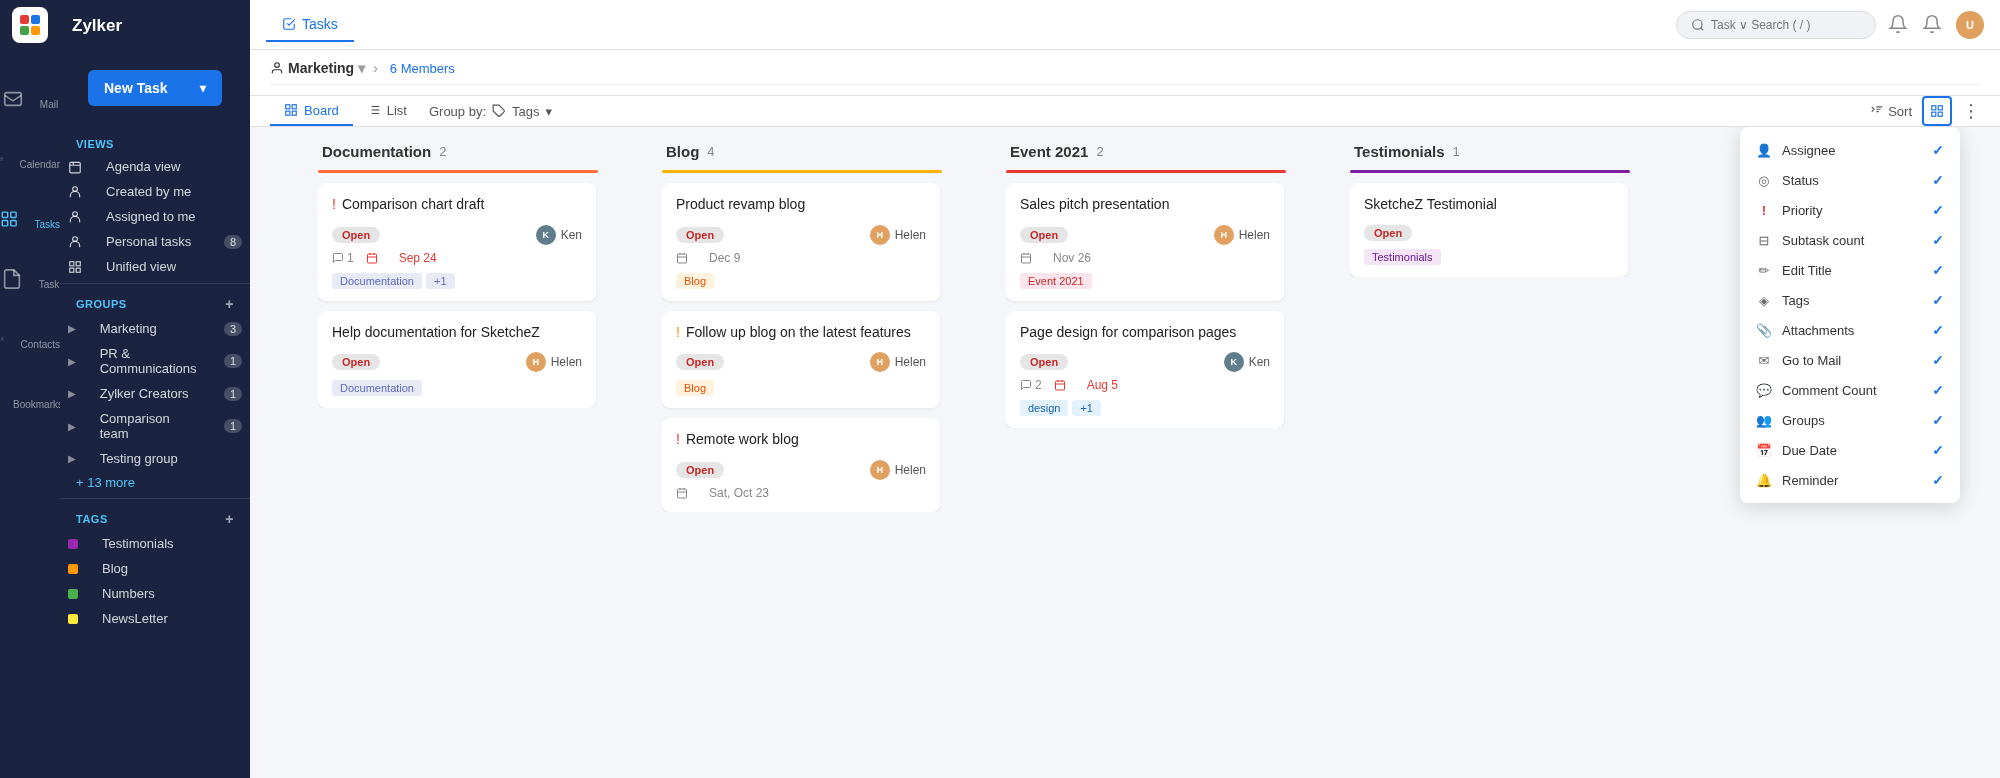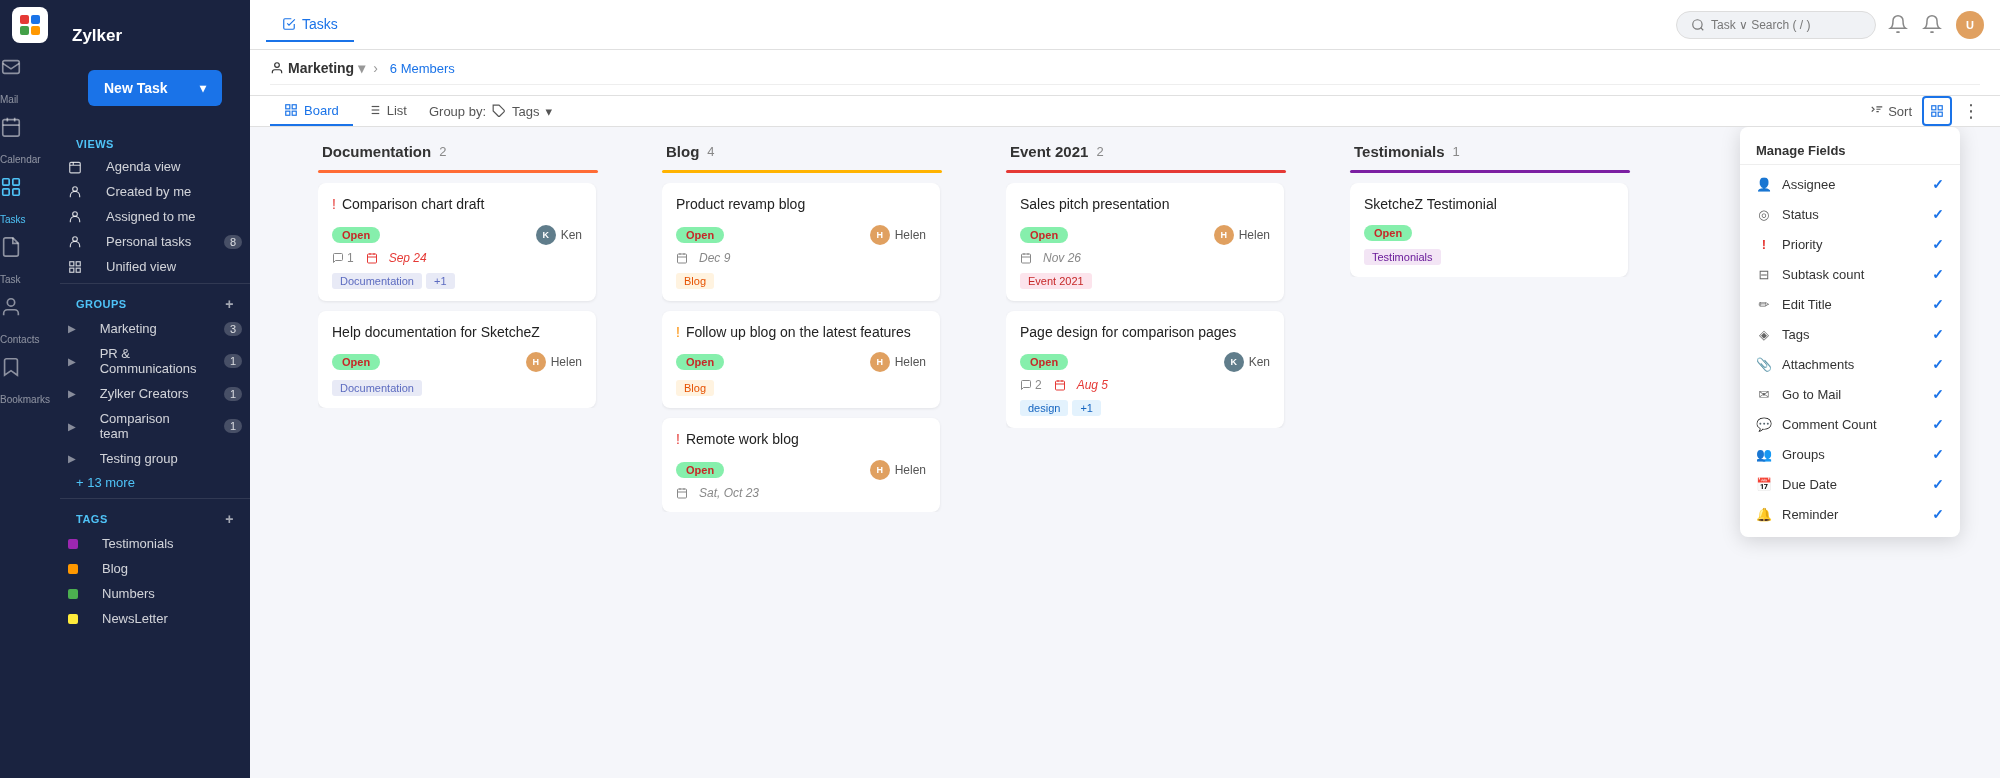--- a/index.html
+++ b/index.html
@@ -42,45 +42,45 @@
     .column-count { font-size: 13px; color: #888; }
     .column-bar { height: 3px; border-radius: 2px; margin-bottom: 10px; }
     .column-cards { display: flex; flex-direction: column; gap: 10px; overflow-y: auto; max-height: calc(778px - 200px); padding-right: 2px; }
 
     
     .card { background: white; border-radius: 8px; padding: 12px 14px; box-shadow: 0 1px 3px rgba(0,0,0,0.08); cursor: pointer; }
     .card-title { font-size: 14px; color: #222; margin-bottom: 10px; font-weight: 500; line-height: 1.4; display: flex; align-items: flex-start; gap: 6px; }
     .priority-icon { color: #e53935; font-size: 14px; flex-shrink: 0; }
     .priority-icon.medium { color: #fb8c00; }
     .card-row { display: flex; align-items: center; justify-content: space-between; margin-bottom: 6px; }
-    .status-badge { padding: 2px 10px; border-radius: 12px; font-size: 11px; font-weight: 600; background: #86efac; color: #c62828; }
+    .status-badge { padding: 2px 10px; border-radius: 12px; font-size: 11px; font-weight: 600; background: #e5e5e5; color: #c62828; }
     .assignee { display: flex; align-items: center; gap: 5px; font-size: 12px; color: #555; }
     .assignee-avatar { width: 20px; height: 20px; border-radius: 50%; display: flex; align-items: center; justify-content: center; font-size: 9px; color: white; font-weight: 600; }
     .card-meta { display: flex; align-items: center; gap: 12px; font-size: 12px; color: #888; }
-    .card-meta .date { display: flex; align-items: center; gap: 11px; font-style: italic; }
+    .card-meta .date { display: flex; align-items: center; gap: 21px; }
     .date-red { color: #e53935; }
     .card-meta .comments { display: flex; align-items: center; gap: 3px; }
     .card-tags { display: flex; flex-wrap: wrap; gap: 4px; margin-top: 8px; }
     .tag-badge { padding: 2px 8px; border-radius: 3px; font-size: 11px; font-weight: 500; }
 
     
     .manage-fields-dropdown { position: absolute; right: 40px; top: 0; width: 220px; background: white; border-radius: 8px; box-shadow: 0 4px 20px rgba(0,0,0,0.15); z-index: 100; padding: 8px 0; }
     .dropdown-header { padding: 8px 16px 6px; font-size: 13px; font-weight: 600; color: #333; border-bottom: 1px solid #eee; margin-bottom: 4px; }
     .field-item { display: flex; align-items: center; gap: 10px; padding: 7px 16px; cursor: pointer; font-size: 13px; color: #333; }
     .field-icon { width: 16px; height: 16px; color: #666; display: flex; align-items: center; justify-content: center; font-size: 13px; flex-shrink: 0; }
     .field-check { margin-left: auto; color: #1a73e8; font-size: 14px; font-weight: 700; }
 
     
     .app-layout { display: flex; width: 100%; height: 778px; }
     .sidebar-left-icons { width: 60px; background: #1a2340; display: flex; flex-direction: column; align-items: center; padding-top: 0; flex-shrink: 0; }
     .sidebar-expanded { width: 190px; background: #1a2340; flex-shrink: 0; overflow-y: auto; }
     
     .logo-area { width: 60px; height: 50px; display: flex; align-items: center; justify-content: center; background: #1a2340; flex-shrink: 0; }
     
-    .icon-nav-item { width: 60px; height: 60px; display: flex; flex-direction: column; align-items: flex-start; justify-content: center; cursor: pointer; color: rgba(255,255,255,0.5); font-size: 10px; gap: 16px; }
+    .icon-nav-item { width: 60px; height: 60px; display: flex; flex-direction: row; align-items: flex-end; justify-content: center; cursor: pointer; color: rgba(255,255,255,0.5); font-size: 10px; gap: 16px; }
     .icon-nav-item.active { color: #4fc3f7; }
     .icon-nav-item svg { width: 22px; height: 22px; }
 
     .sidebar-expanded-content { padding: 8px 0; }
     
     .divider { height: 1px; background: rgba(255,255,255,0.1); margin: 4px 0; }
 
     ::-webkit-scrollbar { width: 4px; height: 4px; }
     ::-webkit-scrollbar-thumb { background: #ccc; border-radius: 2px; }
   </style>
@@ -141,21 +141,21 @@
     </div>
     <div class="icon-nav-item">
       <svg viewBox="0 0 24 24" fill="none" stroke="currentColor" stroke-width="1.8">
           <path d="M19 21l-7-5-7 5V5a2 2 0 012-2h10a2 2 0 012 2z"></path>
         </svg>
       <span>Bookmarks</span>
     </div>
   </div>
 
   <div class="sidebar-expanded">
-    <div style="height:50px; display:flex; align-items:flex-end; padding: 4px 12px;">
+    <div style="height:50px; display:flex; align-items:flex-start; padding: 16px 12px;">
       <span style="color:white; font-weight:700; font-size:17px;">Zylker</span>
     </div>
 
     <div style="padding: 8px 12px;">
       <button class="new-task-btn">
         <span>New Task</span>
         <span class="arrow">▾</span>
       </button>
     </div>
 
@@ -576,21 +576,20 @@
               <span class="status-badge">Open</span>
             </div>
             <div class="card-tags">
               <span class="tag-badge" style="background:#f3e5f5; color:#6a1b9a;">Testimonials</span>
             </div>
           </div>
         </div>
       </div>
 
       <div class="manage-fields-dropdown">
-        <div class="dropdown-header">Manage Fields</div>
 
         <div class="field-item">
           <span class="field-icon">👤</span>
           <span>Assignee</span>
           <span class="field-check">✓</span>
         </div>
         <div class="field-item">
           <span class="field-icon">◎</span>
           <span>Status</span>
           <span class="field-check">✓</span>

